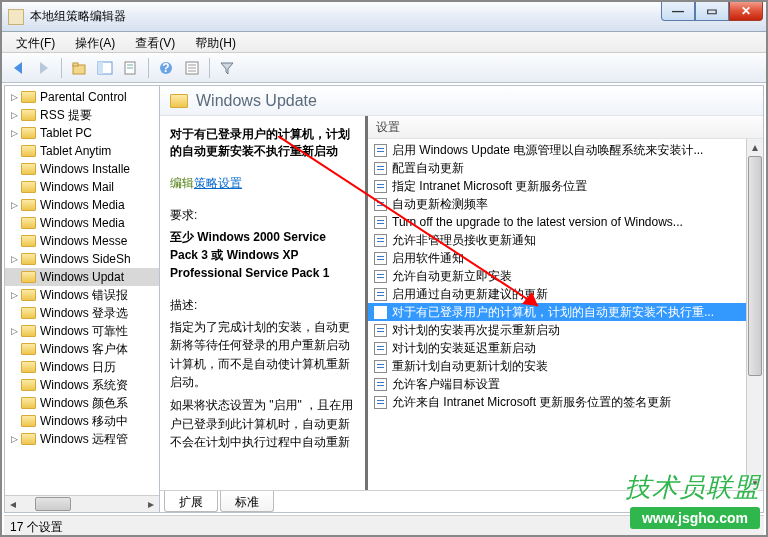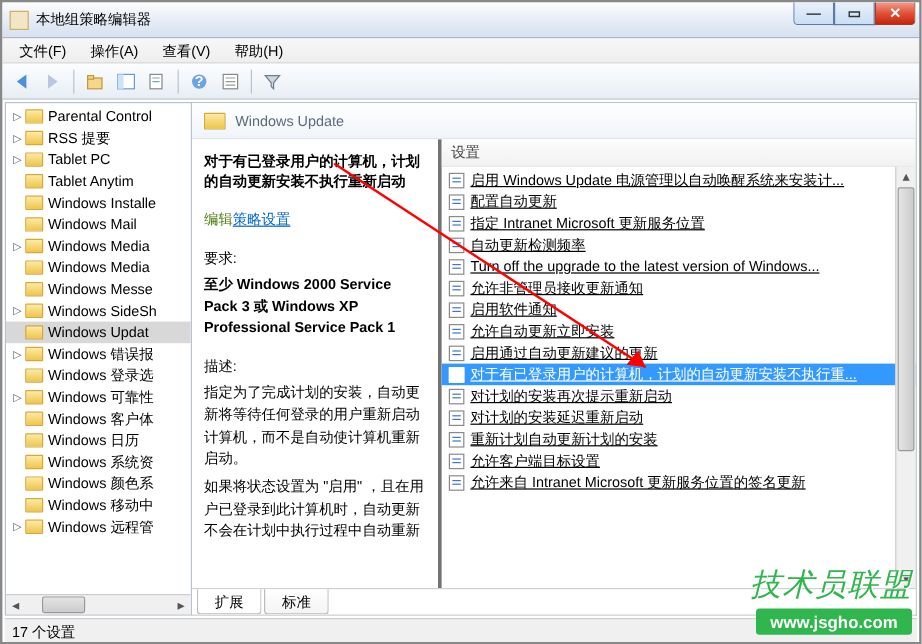--- a/index.html
+++ b/index.html
@@ -28,36 +28,36 @@
 .tree-item.sel { background:#d8d8d8; }
 .tree-item .expand { width:10px; color:#5a5a5a; font-size:9px; }
 .tree-item .folder { width:15px; height:12px; background:linear-gradient(#fceaa5,#efc64d); border:1px solid #d7a937; border-radius:1px; margin-right:4px; }
 .tree-scroll { position:absolute; bottom:0; left:0; right:0; height:17px; background:#f0f0f0; border-top:1px solid #ccc; display:flex; }
 .tree-scroll .thumb { width:36px; background:linear-gradient(#e4e4e4,#ccc); border:1px solid #999; border-radius:2px; margin:1px 0 1px 14px; }
 .tree-scroll .arr { width:16px; display:flex; align-items:center; justify-content:center; color:#555; }
 
 .details { flex:1; border:1px solid #b8c2cc; border-left:none; display:flex; flex-direction:column; background:#fff; }
 .det-header { height:30px; background:linear-gradient(#fff,#f0f4f9); border-bottom:1px solid #e0e4e9; display:flex; align-items:center; padding-left:10px; }
 .det-header .folder { width:18px; height:14px; background:linear-gradient(#fceaa5,#efc64d); border:1px solid #d7a937; border-radius:1px; margin-right:8px; }
-.det-header .txt { color:#5a6b7e; font-size:12px; }
+.det-header .txt { color:#5a6b7e; font-size:16px; }
 
 .det-body { flex:1; display:flex; overflow:hidden; position:relative; }
 .det-left { width:208px; padding:10px 10px 0 10px; border-right:3px solid #737373; overflow:hidden; line-height:1.5; }
 .det-left .heading { font-weight:bold; margin-bottom:14px; line-height:1.4; }
 .det-left .edit { margin-bottom:14px; }
 .det-left .edit a { color:#0066cc; text-decoration:underline; }
 .det-left .edit-label { color:#4d7c0f; }
 .det-left p { margin-bottom:4px; }
 .det-left .req-body { margin-bottom:14px;font-weight:bold; }
 .det-left .desc-body { line-height:1.55; }
 
 .det-right { flex:1; overflow:hidden; position:relative; }
 .det-right .col-head { height:23px; border-bottom:1px solid #e0e4e9; background:linear-gradient(#fdfdfd,#f1f1f1); display:flex; align-items:center; padding-left:8px; color:#444; }
 .det-list { padding:2px 0; }
-.det-row { display:flex; align-items:center; height:18px; padding-left:6px; white-space:nowrap; overflow:hidden;text-decoration:underline; }
+.det-row { display:flex; align-items:center; height:18px; padding-left:6px; white-space:nowrap; overflow:hidden; }
 .det-row.sel { background:#3399ff; color:#fff; }
 .det-row .doc { width:13px; height:13px; border:1px solid #8a8a8a; background:#fff; margin-right:5px; position:relative; flex-shrink:0; }
 .det-row .doc::before,.det-row .doc::after { content:""; position:absolute; left:2px; right:2px; height:1px; background:#3b78c8; }
 .det-row .doc::before { top:3px; }
 .det-row .doc::after { top:6px; }
 .det-row.sel .doc { border-color:#fff; }
 .det-row.sel .doc::before,.det-row.sel .doc::after { background:#fff; }
 .det-right .vscroll { position:absolute; right:0; top:23px; bottom:0; width:17px; background:#f0f0f0; border-left:1px solid #ccc; }
 .det-right .vscroll .arr { height:16px; display:flex; align-items:center; justify-content:center; color:#555; }
 .det-right .vscroll .thumb { margin:1px; background:linear-gradient(90deg,#e4e4e4,#ccc); border:1px solid #999; border-radius:2px; height:220px; }

